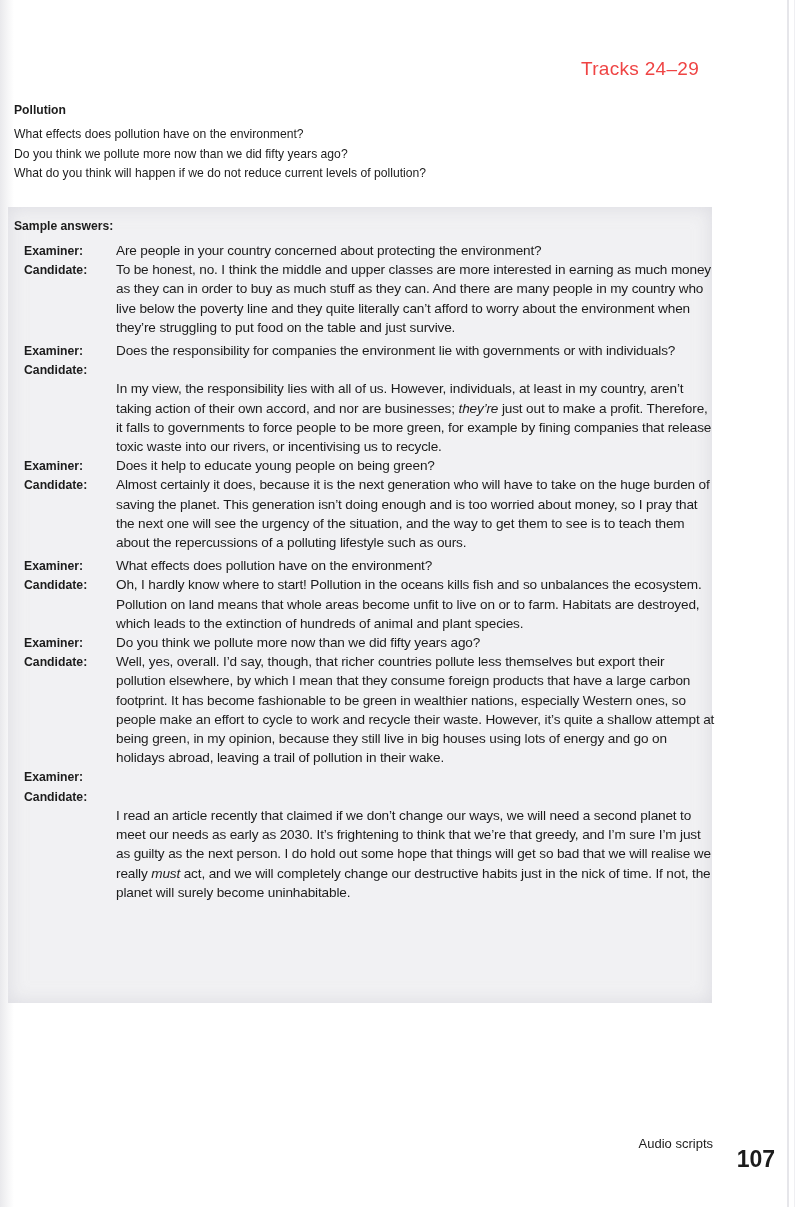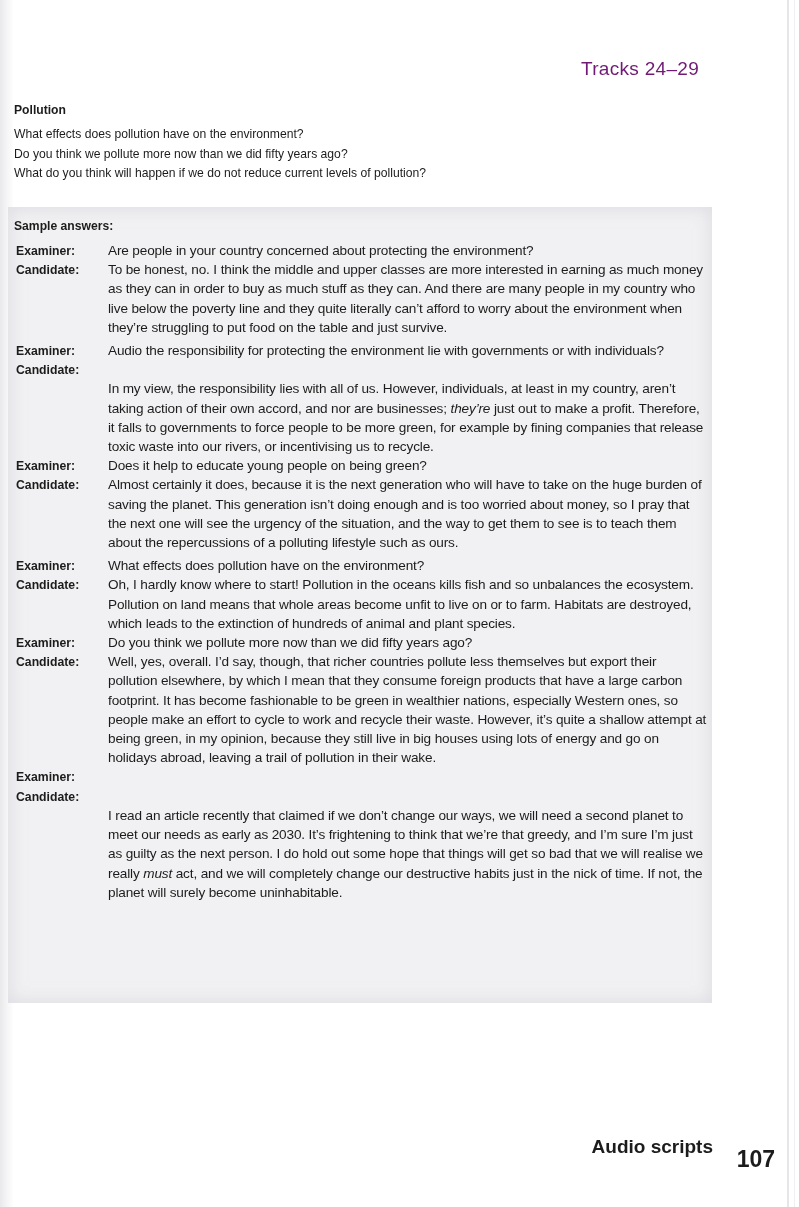--- a/index.html
+++ b/index.html
@@ -16,21 +16,21 @@
   .edge {
     position: absolute; right: 10px; top: 0; width: 2px; height: 1207px;
     background: #e6e6ea;
   }
   .edge2 {
     position: absolute; right: 4px; top: 0; width: 1px; height: 1207px;
     background: #efeff2;
   }
   .tracks {
     position: absolute; right: 100px; top: 58px;
-    font-size: 19px; color: #701a75; letter-spacing: 0.3px;
+    font-size: 19px; color: #ef4444; letter-spacing: 0.3px;
   }
   .topic {
     position: absolute; left: 14px; top: 102px;
     font-weight: bold; font-size: 13.5px;
     transform: scaleX(0.9); transform-origin: left;
   }
   .questions {
     position: absolute; left: 14px; top: 124px; width: 620px;
     font-size: 13.5px; line-height: 19.5px;
   }
@@ -39,35 +39,35 @@
     position: absolute; left: 8px; top: 207px; width: 704px; height: 796px;
     background: #f1f1f3;
     box-shadow: inset 0 0 18px rgba(200,200,210,0.55);
   }
   .sample-label {
     position: absolute; left: 14px; top: 218px;
     font-weight: bold; font-size: 13.5px;
     transform: scaleX(0.9); transform-origin: left;
   }
   .dialogue {
-    position: absolute; left: 16px; top: 241px; width: 700px;
+    position: absolute; left: 24px; top: 241px; width: 700px;
   }
   .turn { display: flex; font-size: 13.6px; line-height: 19.2px; }
   .speaker {
     width: 92px; flex: 0 0 92px; font-weight: bold;
     transform: scaleX(0.9); transform-origin: left;
   }
   .line {
     width: 600px; white-space: pre-line;
     letter-spacing: -0.15px;
   }
   .gap { height: 4px; }
   .footer-label {
     position: absolute; right: 86px; top: 1136px;
-    font-weight: bold; font-size: 19px;
+    font-weight: normal; font-size: 13px;
   }
   .page-num {
     position: absolute; right: 24px; top: 1130px;
     font-weight: bold; font-size: 23px; margin-top: 16px;
   }
 </style>
 </head>
 <body>
 
 <div class="spine"></div>
@@ -91,21 +91,21 @@
     <div class="speaker">Examiner:</div>
     <div class="line">Are people in your country concerned about protecting the environment?</div>
   </div>
   <div class="turn">
     <div class="speaker">Candidate:</div>
     <div class="line">To be honest, no. I think the middle and upper classes are more interested in earning as much money as they can in order to buy as much stuff as they can. And there are many people in my country who live below the poverty line and they quite literally can’t afford to worry about the environment when they’re struggling to put food on the table and just survive.</div>
   </div>
   <div class="gap"></div>
   <div class="turn">
     <div class="speaker">Examiner:</div>
-    <div class="line">Audio the responsibility for protecting the environment lie with governments or with individuals?</div>
+    <div class="line">Does the responsibility for companies the environment lie with governments or with individuals?</div>
   </div>
   <div class="turn">
     <div class="speaker">Candidate:</div>
     <div class="line">
       <span>In my view, the responsibility lies with all of us. However, individuals, at least in my country, aren’t taking action of their own accord, and nor are businesses; <i>they’re</i> just out to make a profit. Therefore, it falls to governments to force people to be more green, for example by fining companies that release toxic waste into our rivers, or incentivising us to recycle.</span>
     </div>
   </div>
   <div class="turn">
     <div class="speaker">Examiner:</div>
     <div class="line">Does it help to educate young people on being green?</div>

